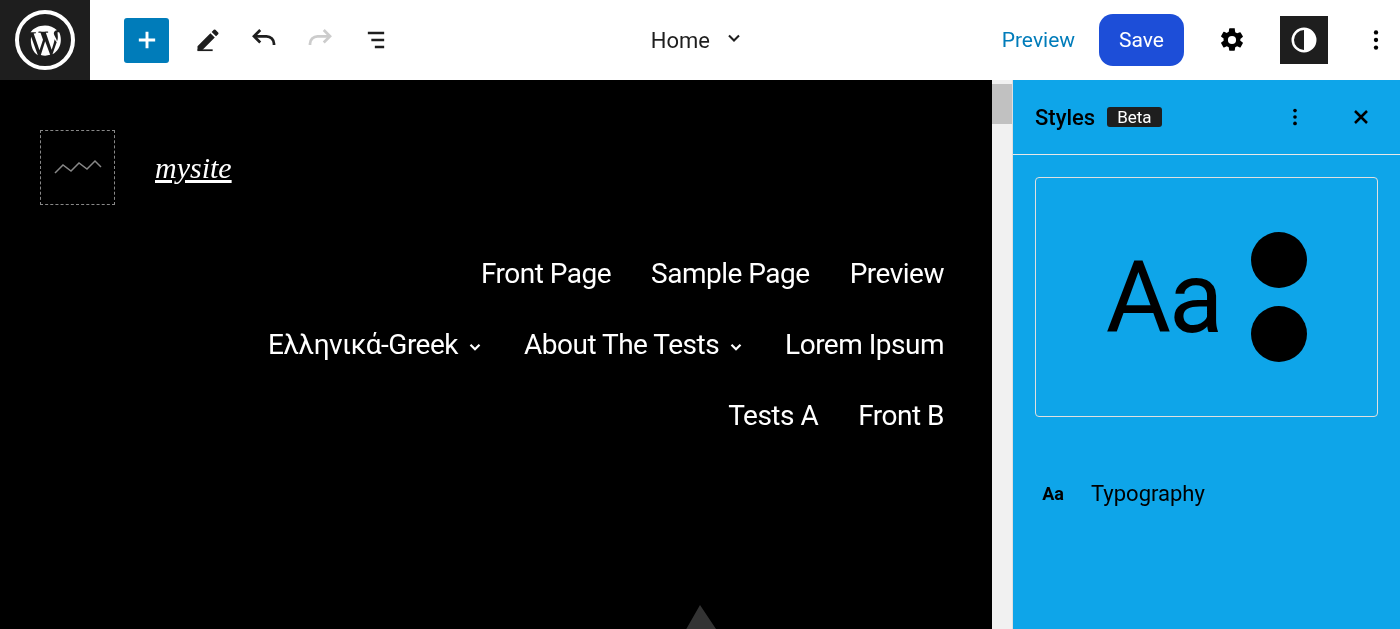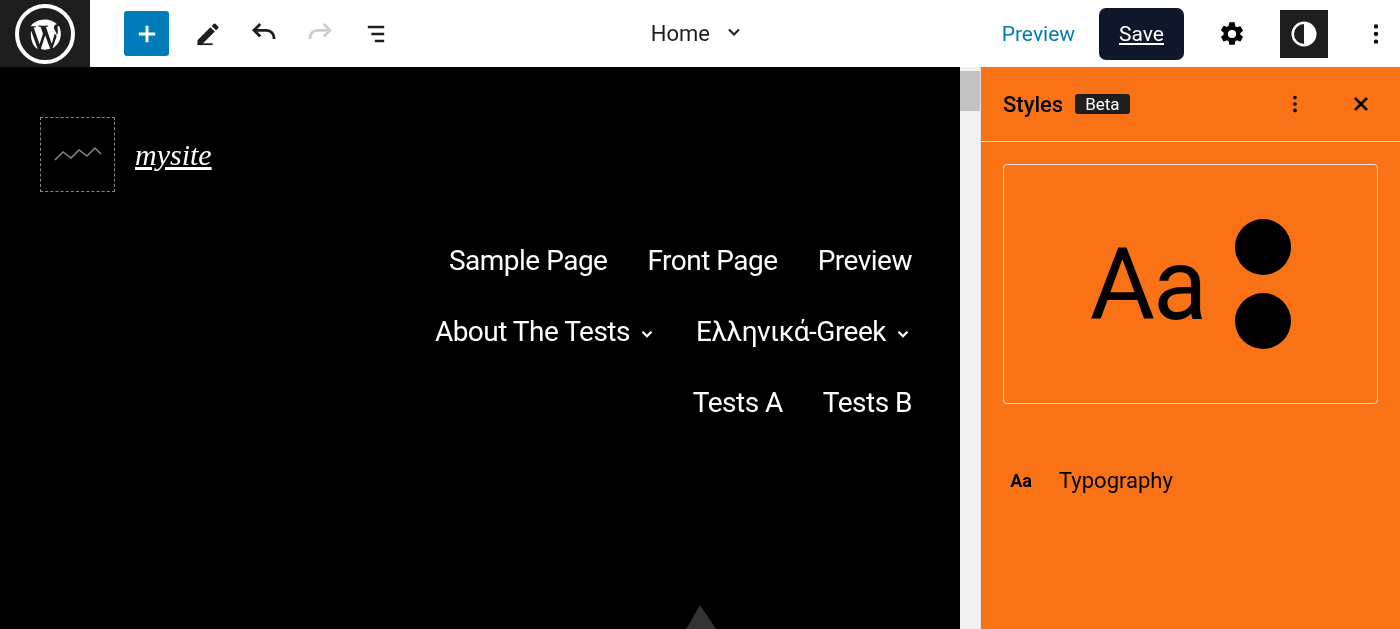--- a/index.html
+++ b/index.html
@@ -1,59 +1,59 @@
 <!DOCTYPE html>
 <html><head>
   <meta charset="utf-8">
   <style>
     * { margin: 0; padding: 0; box-sizing: border-box; }
     body { font-family: -apple-system, BlinkMacSystemFont, "Segoe UI", Roboto, sans-serif; width: 1400px; height: 629px; overflow: hidden; display: flex; flex-direction: column; }
     
     
-    .toolbar { display: flex; align-items: center; height: 67px; background: #fff; }
+    .toolbar { display: flex; align-items: center; height: 80px; background: #fff; }
     .logo-btn { width: 90px; height: 90px; background: #1e1e1e; display: flex; align-items: center; justify-content: center; cursor: pointer; }
     .logo-circ { width: 60px; height: 60px; border: 4px solid #fff; border-radius: 50%; display:flex; align-items:center; justify-content:center; color:#fff; }
     .tool-group { display: flex; align-items: center; gap: 22px; padding-left: 34px; }
     .btn-add { width: 45px; height: 45px; background: #007cba; border-radius: 3px; display:flex; align-items:center; justify-content:center; cursor:pointer; color:#fff; }
     .tool-ic { width: 34px; height: 34px; display:flex; align-items:center; justify-content:center; cursor:pointer; color:#1e1e1e; }
     .tool-ic.disabled { color: #ccc; cursor: default; }
     .center-group { flex: 1; display:flex; align-items:center; justify-content:center; gap: 14px; cursor:pointer; }
     .center-title { font-size: 22px; font-weight: 400; color:#1e1e1e; }
     .chevd { color:#1e1e1e; }
     .right-group { display:flex; align-items:center; gap: 24px; }
     .link-text { color: #007cba; font-size: 21px; cursor:pointer; }
-    .save-btn { background: #0f172a; color:#fff; font-size: 21px; padding: 14px 20px; border-radius: 7px; cursor:pointer;text-decoration:underline; }
+    .save-btn { background: #1d4ed8; color:#fff; font-size: 21px; padding: 14px 20px; border-radius: 14px; cursor:pointer; }
     .ic-btn { width: 48px; height: 48px; display:flex; align-items:center; justify-content:center; cursor:pointer; }
     .ic-btn.dark { background:#1e1e1e; color:#fff; }
     
     
     .content-row { flex:1; display:flex; overflow:hidden; }
     
     
     .canvas { flex:1; background:#000; color:#fff; position:relative; overflow:hidden; }
     .canvas-inner { padding: 50px 40px 0 40px; }
-    .site-hdr { display:flex; align-items:center; gap: 20px; }
+    .site-hdr { display:flex; align-items:center; gap: 40px; }
     .logo-ph { width: 75px; height: 75px; border: 1px dashed #888; display:flex; align-items:center; justify-content:center; }
     .logo-ph svg { color:#888; }
     .site-title { font-style: italic; font-size: 30px; text-decoration: underline; font-family: Georgia, serif; }
     .nav-rows { margin-top: 52px; display:flex; flex-direction:column; gap: 38px; }
     .nav-row { display:flex; justify-content:flex-end; gap: 40px; flex-wrap: wrap; padding-right: 8px; }
     .nav-row.r1 { padding-left: 200px; }
     .nav-row.r2 { padding-left: 0; }
     .nav-row.r3 { padding-left: 400px; }
     .nav-item { font-size: 28px; font-weight:400; display:flex; align-items:center; gap:8px; cursor:pointer; letter-spacing: -0.5px; }
     .small-chev { margin-top:4px; }
     .decor { position:absolute; bottom: -30px; left: 640px; color:#555; }
     
     
     .scroll-gutter { width: 20px; background: #f1f1f1; position:relative; }
     .scroll-thumb { width: 100%; height: 40px; background:#c1c1c1; position:absolute; top: 4px; }
     
     
-    .sidebar { width: 420px; background:#f97316; display:flex; flex-direction:column; border-left: 1px solid #e0e0e0; }
+    .sidebar { width: 388px; background:#0ea5e9; display:flex; flex-direction:column; border-left: 1px solid #e0e0e0; }
     .side-hdr { display:flex; align-items:center; gap:12px; padding: 20px 22px; border-bottom:1px solid #e8e8e8; }
     .side-title { font-size:22px; font-weight:500; }
     .badge { background:#1e1e1e; color:#fff; font-size:17px; padding:0 10px; border-radius:3px; }
     .side-hdr-sp { flex:1; }
     .side-ic { width:34px; height:34px; display:flex; align-items:center; justify-content:center; cursor:pointer; }
     .preview-card { margin: 22px; border:1px solid #e0e0e0; border-radius:4px; height: 240px; display:flex; align-items:center; justify-content:center; gap:30px; }
     .aa-big { font-size: 100px; font-weight:400; letter-spacing:-2px; }
     .dots-col { display:flex; flex-direction:column; gap:18px; }
     .dot { width:56px; height:56px; border-radius:50%; background:#000; }
     .opt-list { padding: 22px 0; }
@@ -139,41 +139,42 @@
       <div class="site-hdr">
         <div class="logo-ph">
           <svg width="50" height="26" viewBox="0 0 50 26" fill="none" stroke="currentColor" stroke-width="1.5">
               <polyline points="2,18 10,10 18,16 26,8 34,14 42,6 48,12"></polyline>
             </svg>
         </div>
         <span class="site-title">mysite</span>
       </div>
       <div class="nav-rows">
         <div class="nav-row r1">
+          <span class="nav-item">Front Page</span>
           <span class="nav-item">Sample Page</span>
-          <span class="nav-item">Front Page</span>
           <span class="nav-item">Preview</span>
         </div>
         <div class="nav-row r2">
+          <span class="nav-item">
+              <span>Ελληνικά-Greek</span>
+              <svg class="small-chev" width="18" height="18" viewBox="0 0 24 24" fill="none" stroke="currentColor" stroke-width="3">
+                <path d="M6 9l6 6 6-6"></path>
+              </svg>
+            </span>
           <span class="nav-item">
               <span>About The Tests</span>
               <svg class="small-chev" width="18" height="18" viewBox="0 0 24 24" fill="none" stroke="currentColor" stroke-width="3">
                 <path d="M6 9l6 6 6-6"></path>
               </svg>
             </span>
-          <span class="nav-item">
-              <span>Ελληνικά-Greek</span>
-              <svg class="small-chev" width="18" height="18" viewBox="0 0 24 24" fill="none" stroke="currentColor" stroke-width="3">
-                <path d="M6 9l6 6 6-6"></path>
-              </svg>
-            </span>
+          <span class="nav-item">Lorem Ipsum</span>
         </div>
         <div class="nav-row r3">
           <span class="nav-item">Tests A</span>
-          <span class="nav-item">Tests B</span>
+          <span class="nav-item">Front B</span>
         </div>
       </div>
     </div>
     <div class="decor">
       <svg width="120" height="60" viewBox="0 0 120 60" fill="currentColor">
           <path d="M60 10 L80 40 L60 35 L40 45 Z M55 30 L75 50 L55 45 L35 55 Z" opacity="0.6"></path>
         </svg>
     </div>
   </div>
 

